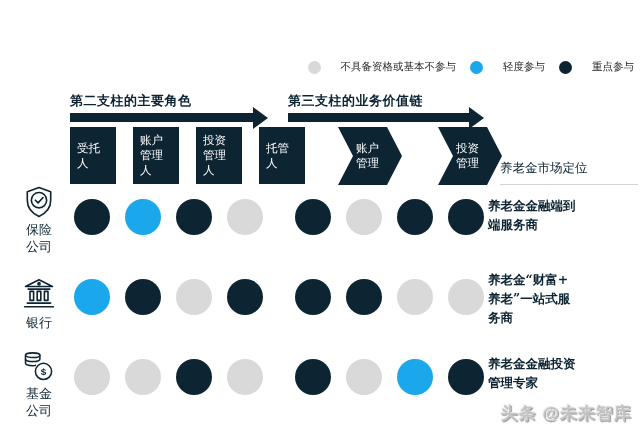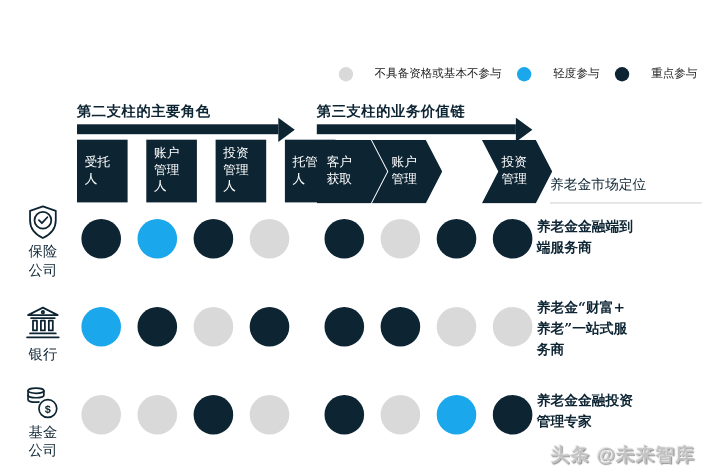--- a/index.html
+++ b/index.html
@@ -96,22 +96,20 @@
 人</div>
       <div class="p2box">托管
 人</div>
     </div>
 
   <div class="pillar-header" id="p3header">第三支柱的业务价值链</div>
   <div class="arrow-bar" id="p3arrow">
     <span class="arrow-head"></span>
   </div>
   <div class="chevrons" id="p3cols">
-      <div class="chevron first" style="left: 0px;">客户
-获取</div>
       <div class="chevron" style="left: 50px;">账户
 管理</div>
       <div class="chevron" style="left: 150px;">投资
 管理</div>
     </div>
 
   <div class="positioning-header">养老金市场定位</div>
 
   <div id="rows">
       <div class="entity" style="top: 184px;">

